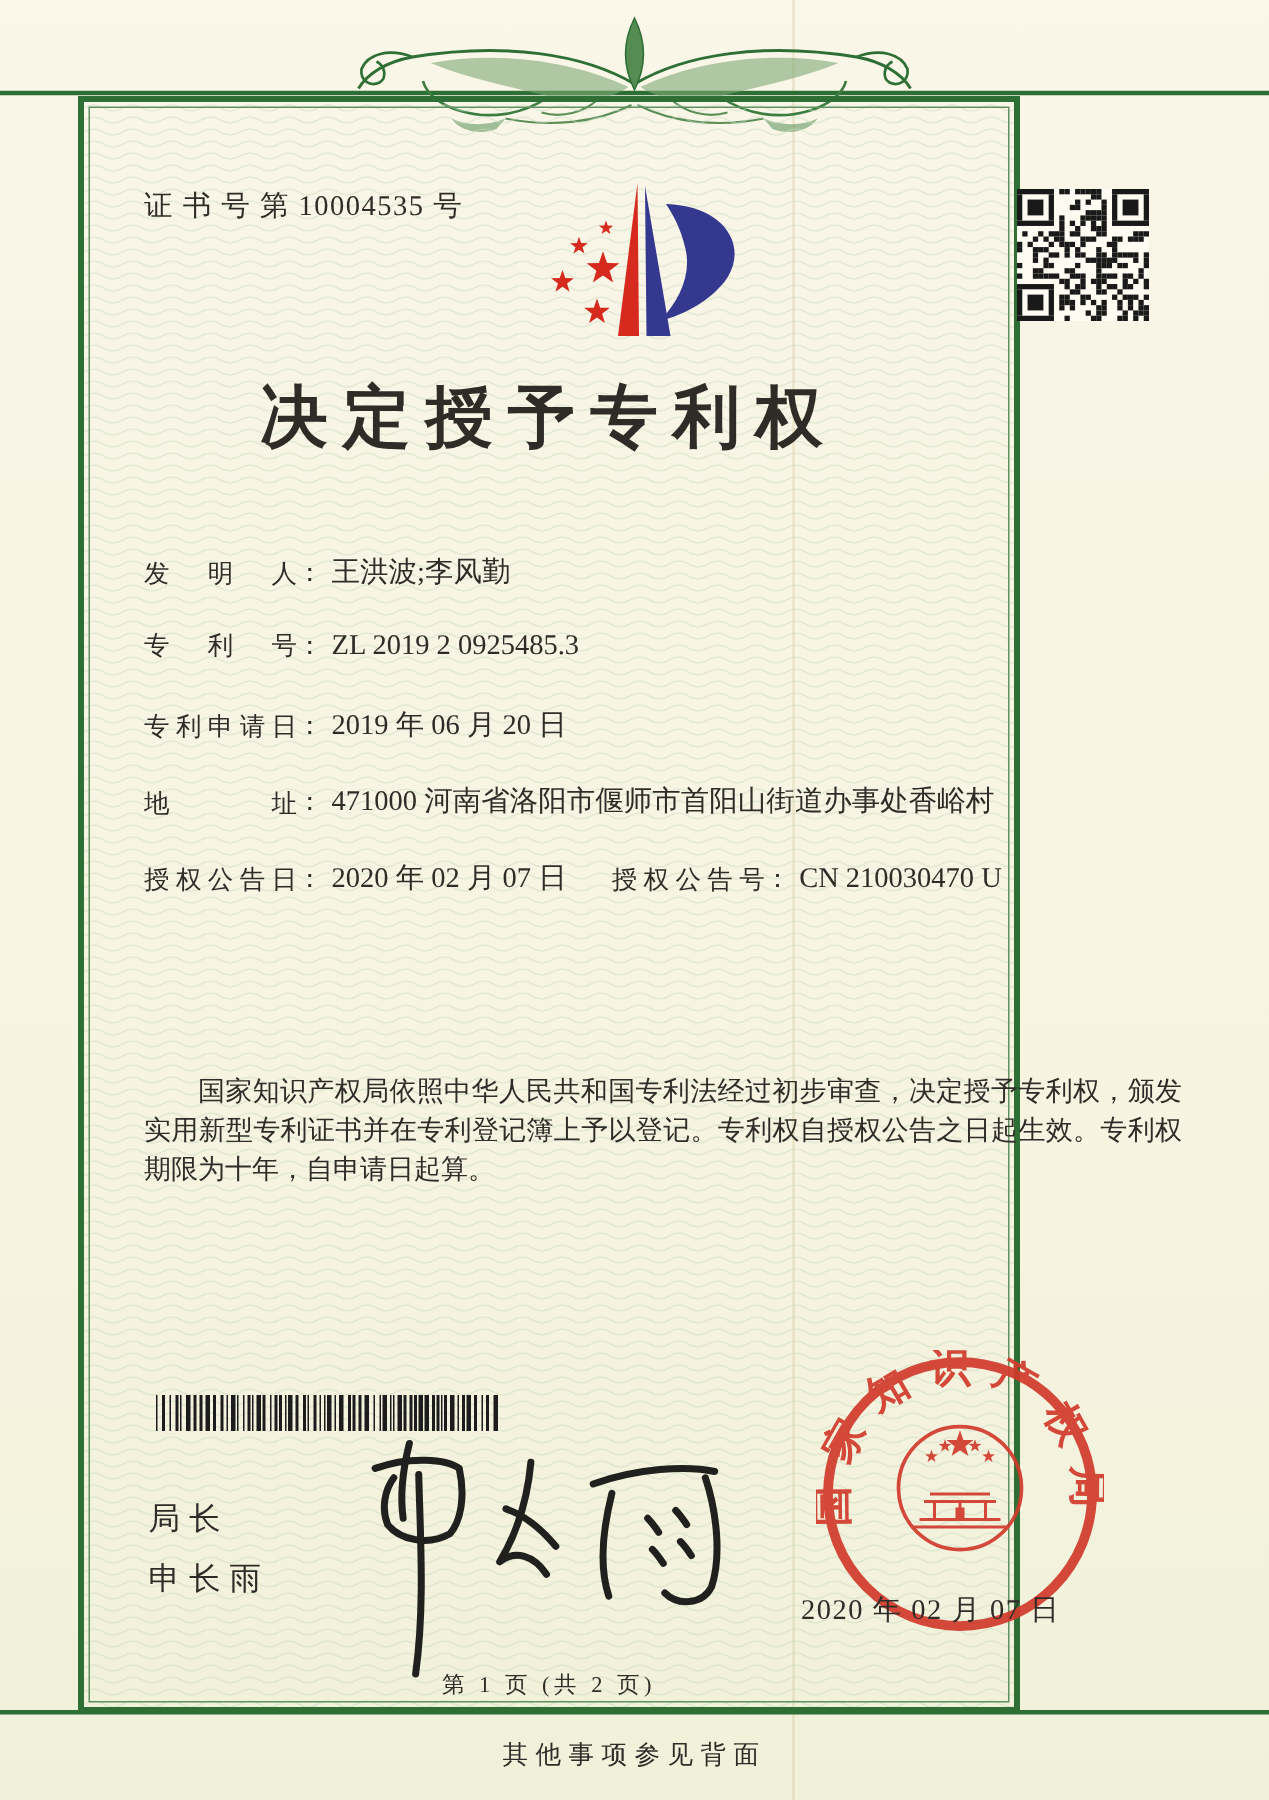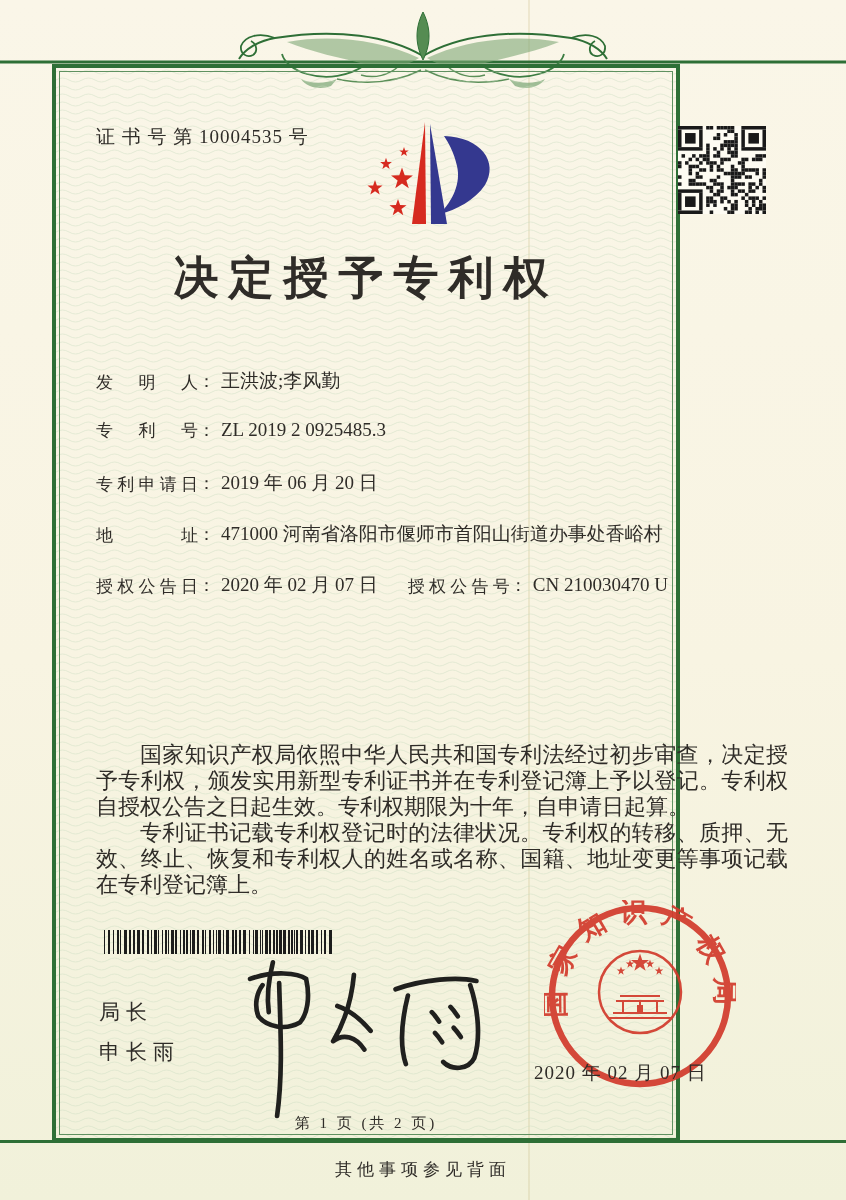--- a/index.html
+++ b/index.html
@@ -23,21 +23,21 @@
   .qr{position:absolute;left:622px;top:58px;width:88px;height:88px;background:#fdfbf2;}
   .title{position:absolute;left:0;right:0;top:180px;text-align:center;
          font-size:45px;font-weight:bold;letter-spacing:10px;margin:0;}
   .fields{position:absolute;left:40px;top:300px;right:14px;}
   .field-row{height:22px;margin-bottom:29px;font-size:19px;white-space:nowrap;}
   .f-label{display:inline-block;width:102px;font-size:17px;text-align:justify;text-align-last:justify;vertical-align:bottom;}
   .f-colon{font-size:17px;margin-right:6px;}
   .f-value{font-size:19px;}
   .grant-gap{display:inline-block;width:30px;}
   .paragraphs{position:absolute;left:40px;top:646px;width:692px;
-              font-size:22px;line-height:26px;text-align:justify;margin-top:28px;}
+              font-size:18px;line-height:26px;text-align:justify;}
   .paragraphs p{margin:0;text-indent:2em;}
   .barcode{position:absolute;left:48px;top:862px;width:230px;height:24px;}
   .director-title{position:absolute;left:43px;top:930px;font-size:21px;letter-spacing:6px;text-align:right;}
   .director-name{position:absolute;left:43px;top:970px;font-size:21px;letter-spacing:6px;}
   .signature{position:absolute;left:165px;top:878px;width:270px;height:178px;}
   .seal{position:absolute;left:488px;top:832px;width:192px;height:192px;opacity:.92;}
   .seal-date{position:absolute;left:478px;top:992px;width:210px;font-size:19px;letter-spacing:1px;}
   .page-number{position:absolute;left:0;right:0;top:1046px;text-align:center;font-size:15px;letter-spacing:3px;}
   .back-note{position:absolute;left:0;right:0;top:1158px;text-align:center;font-size:17px;letter-spacing:5px;}
 </style>
@@ -326,21 +326,20 @@
     <div class="field-row">
       <span class="f-label">地址</span><span class="f-colon">：</span><span class="f-value">471000 河南省洛阳市偃师市首阳山街道办事处香峪村</span>
     </div>
     <div class="field-row">
       <span class="f-label">授权公告日</span><span class="f-colon">：</span><span class="f-value">2020 年 02 月 07 日</span><span class="grant-gap"></span><span class="f-label">授权公告号</span><span class="f-colon">：</span><span class="f-value">CN 210030470 U</span>
     </div>
   </div>
 
   <div class="paragraphs">
     <p>国家知识产权局依照中华人民共和国专利法经过初步审查，决定授予专利权，颁发实用新型专利证书并在专利登记簿上予以登记。专利权自授权公告之日起生效。专利权期限为十年，自申请日起算。</p>
-    <p>专利证书记载专利权登记时的法律状况。专利权的转移、质押、无效、终止、恢复和专利权人的姓名或名称、国籍、地址变更等事项记载在专利登记簿上。</p>
   </div>
 
   <div class="barcode">
     <svg id="barcode-svg" width="230" height="24" viewBox="0 0 230 24">
         <rect x="0" y="0" width="1" height="24" fill="#1c1c1c"></rect>
         <rect x="4" y="0" width="2" height="24" fill="#1c1c1c"></rect>
         <rect x="9" y="0" width="1" height="24" fill="#1c1c1c"></rect>
         <rect x="13" y="0" width="2" height="24" fill="#1c1c1c"></rect>
         <rect x="16" y="0" width="1" height="24" fill="#1c1c1c"></rect>
         <rect x="20" y="0" width="3" height="24" fill="#1c1c1c"></rect>

